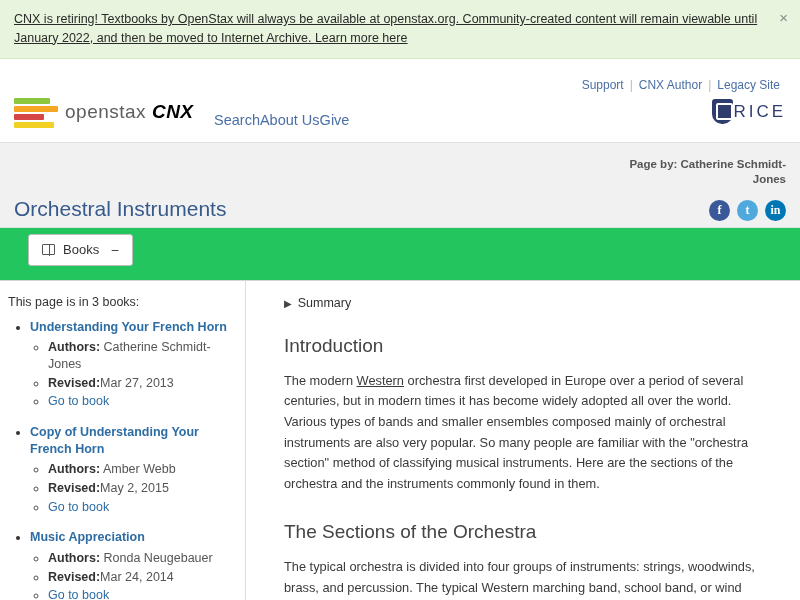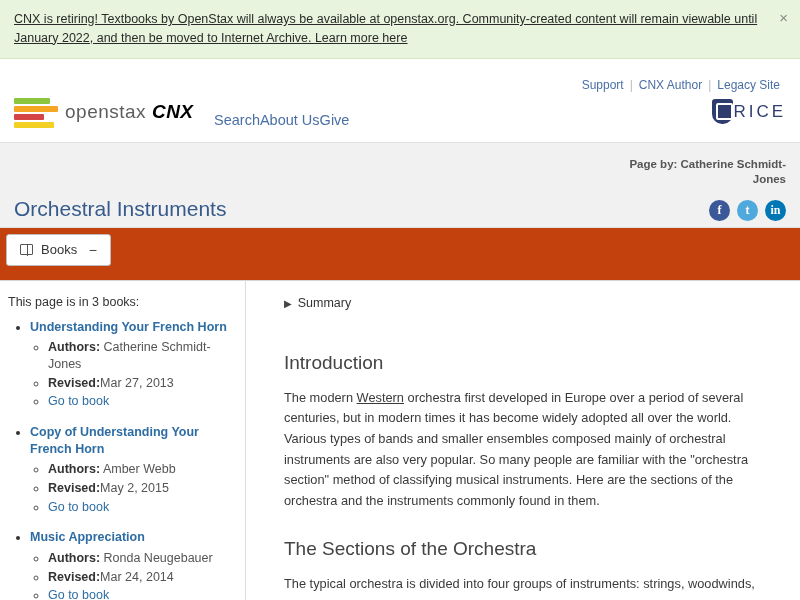--- a/index.html
+++ b/index.html
@@ -176,22 +176,22 @@
     line-height: 21px;
     text-align: center;
     display: inline-block;
     font-family: "Liberation Serif", serif;
   }
   .social.tw { background: #4fa9dd; }
   .social.li { background: #0077b5; }
 
   
   .books-bar {
-    background: #c2410c;
-    padding: 6px 14px 14px 6px;
+    background: #22c55e;
+    padding: 6px 14px 14px 28px;
     border-bottom: 1px solid #d5d5d5;
   }
   .books-btn {
     display: inline-flex;
     align-items: center;
     gap: 8px;
     background: #fff;
     border: 1px solid #bcbcbc;
     border-radius: 3px;
     padding: 7px 13px;
@@ -270,21 +270,21 @@
 
   .article {
     flex: 1;
     padding: 14px 26px 0 38px;
     overflow: hidden;
   }
   .summary-toggle {
     font-size: 12.5px;
     color: #333;
     cursor: pointer;
-    margin-bottom: 42px;
+    margin-bottom: 25px;
     display: inline-block;
   }
   .summary-toggle .caret {
     font-size: 10px;
     margin-right: 6px;
     color: #444;
   }
   .article h2 {
     font-size: 19px;
     font-weight: normal;

